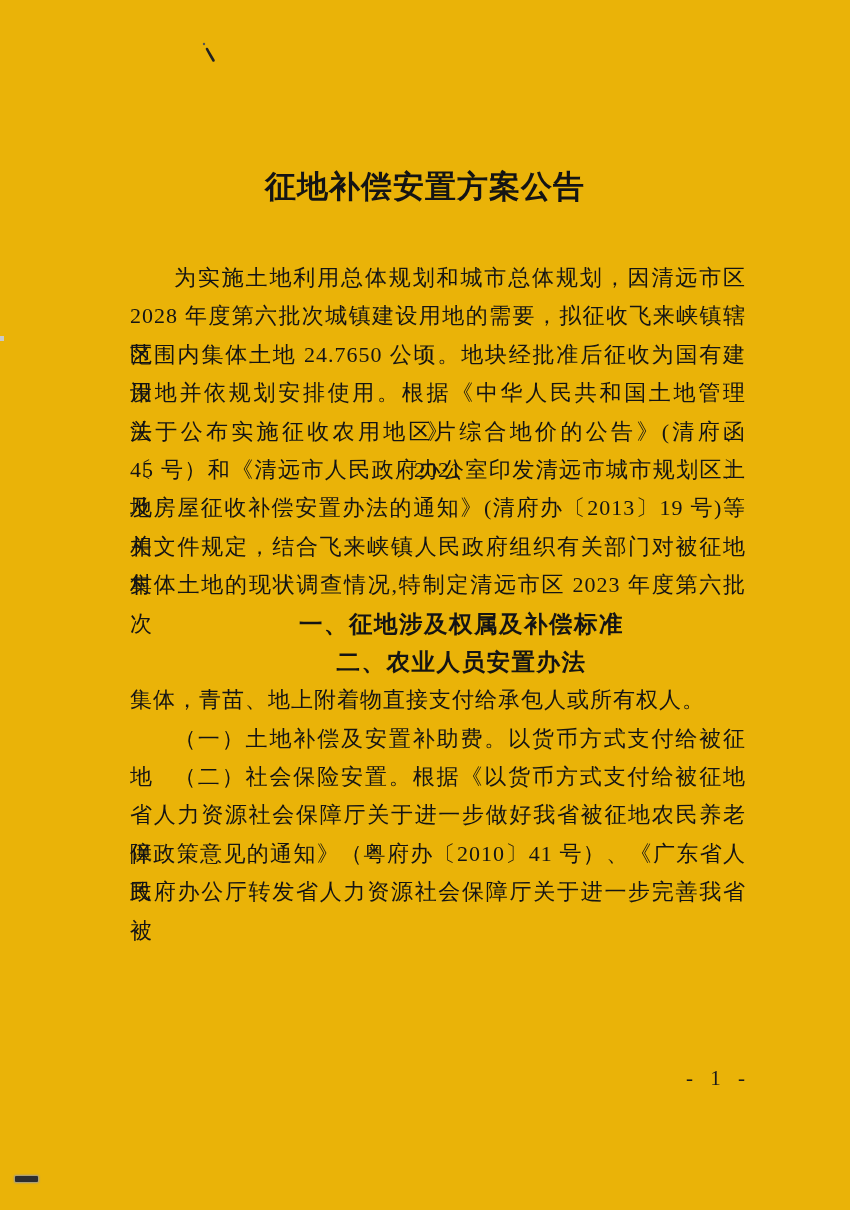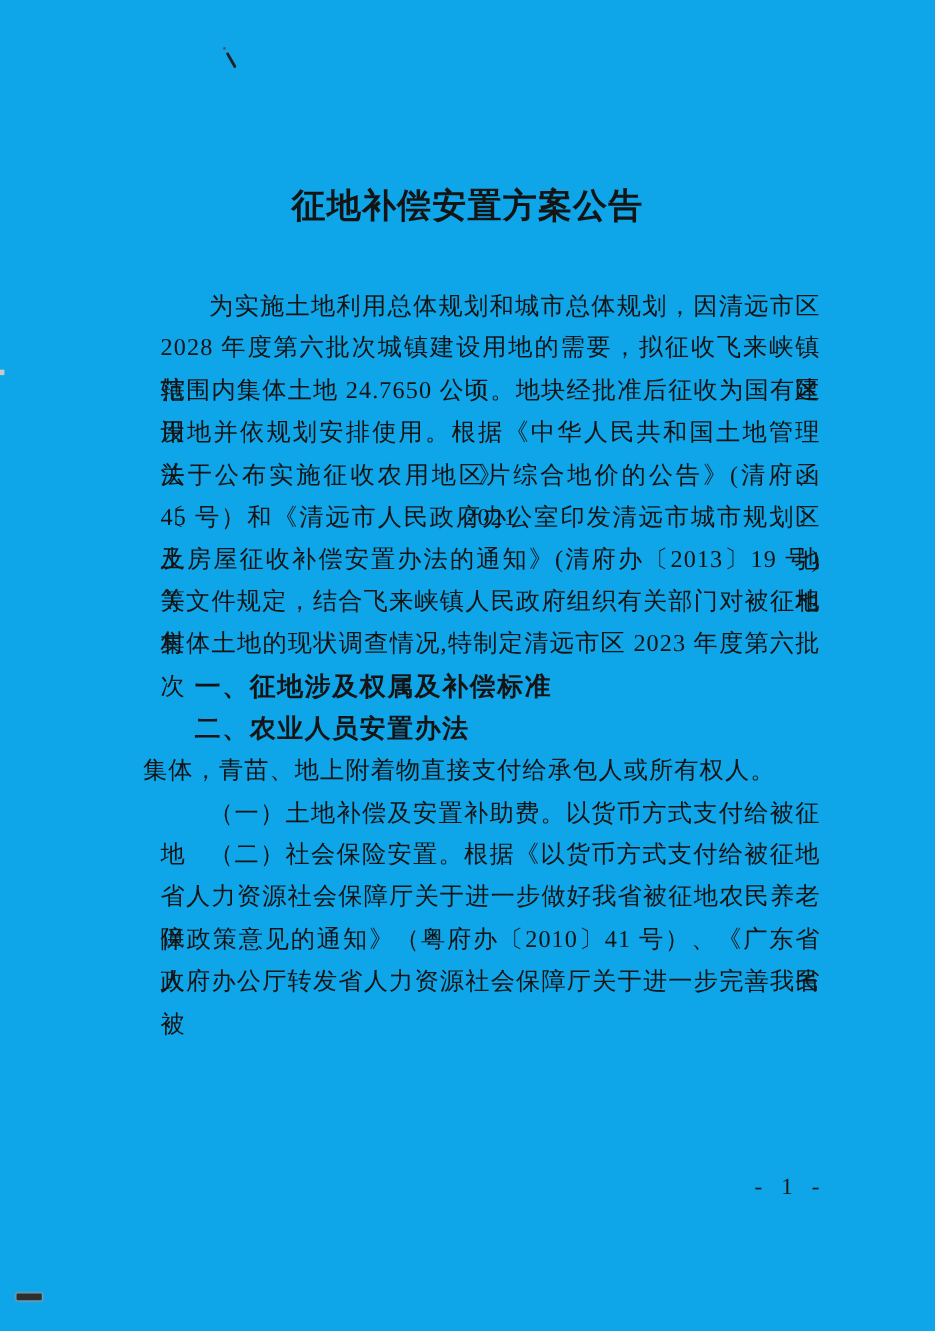--- a/index.html
+++ b/index.html
@@ -1,20 +1,20 @@
 <!DOCTYPE html>
 <html><head>
 <meta charset="utf-8">
 <style>
   html, body { margin: 0; padding: 0; background: #ffffff; }
   .page {
     position: relative;
     width: 850px;
     height: 1210px;
-    background: #0ea5e9;
+    background: #eab308;
     color: #141414;
     font-family: "Liberation Serif", serif;
     overflow: hidden;
   }
   .title {
     position: absolute;
     top: 168px;
     left: 0;
     width: 100%;
     margin: 0;
@@ -31,25 +31,24 @@
     left: 130px;
     width: 616px;
     font-size: 22px;
     line-height: 38.4px;
   }
   .line {
     height: 38.4px;
     letter-spacing: 1px;
     overflow: visible;
   }
-  .line.indent { text-indent: 2em; }
+  .line.indent { text-indent: 2em; text-align: center; }
   .line.fill {
     text-align: justify;
     text-align-last: justify;
-    margin-left: 16px;
   }
   .line.heading {
     font-family: "Liberation Sans", sans-serif;
     font-weight: bold;
     font-size: 23.5px;
     letter-spacing: 1.5px;
   }
   .page-number {
     position: absolute;
     top: 1066px;

